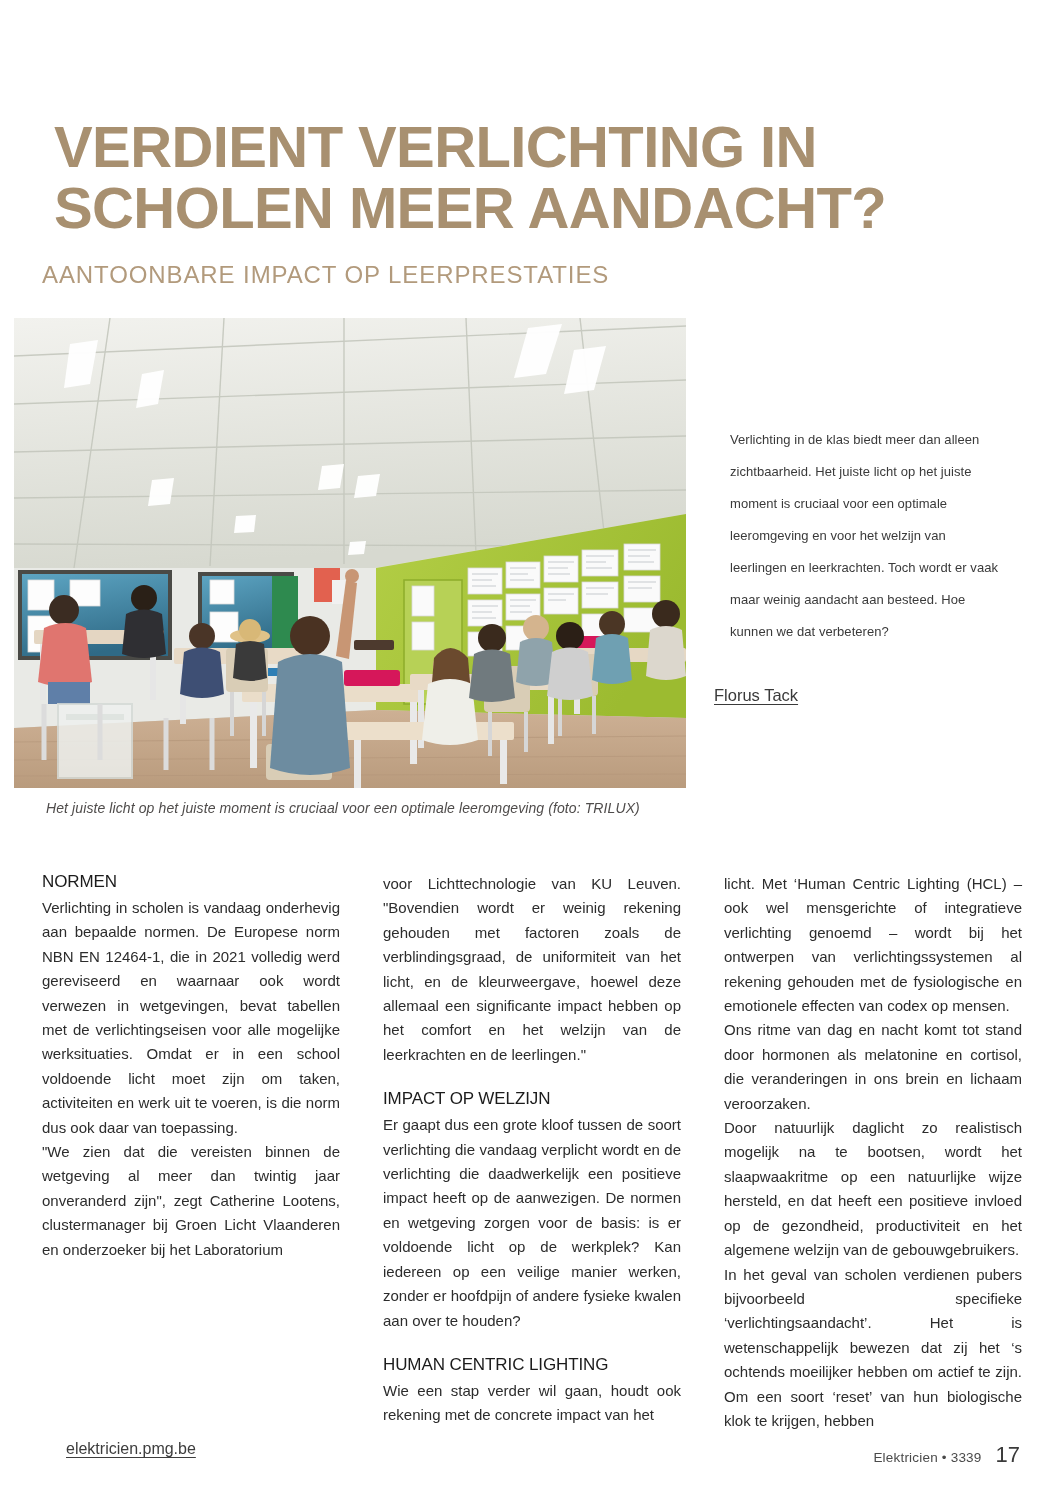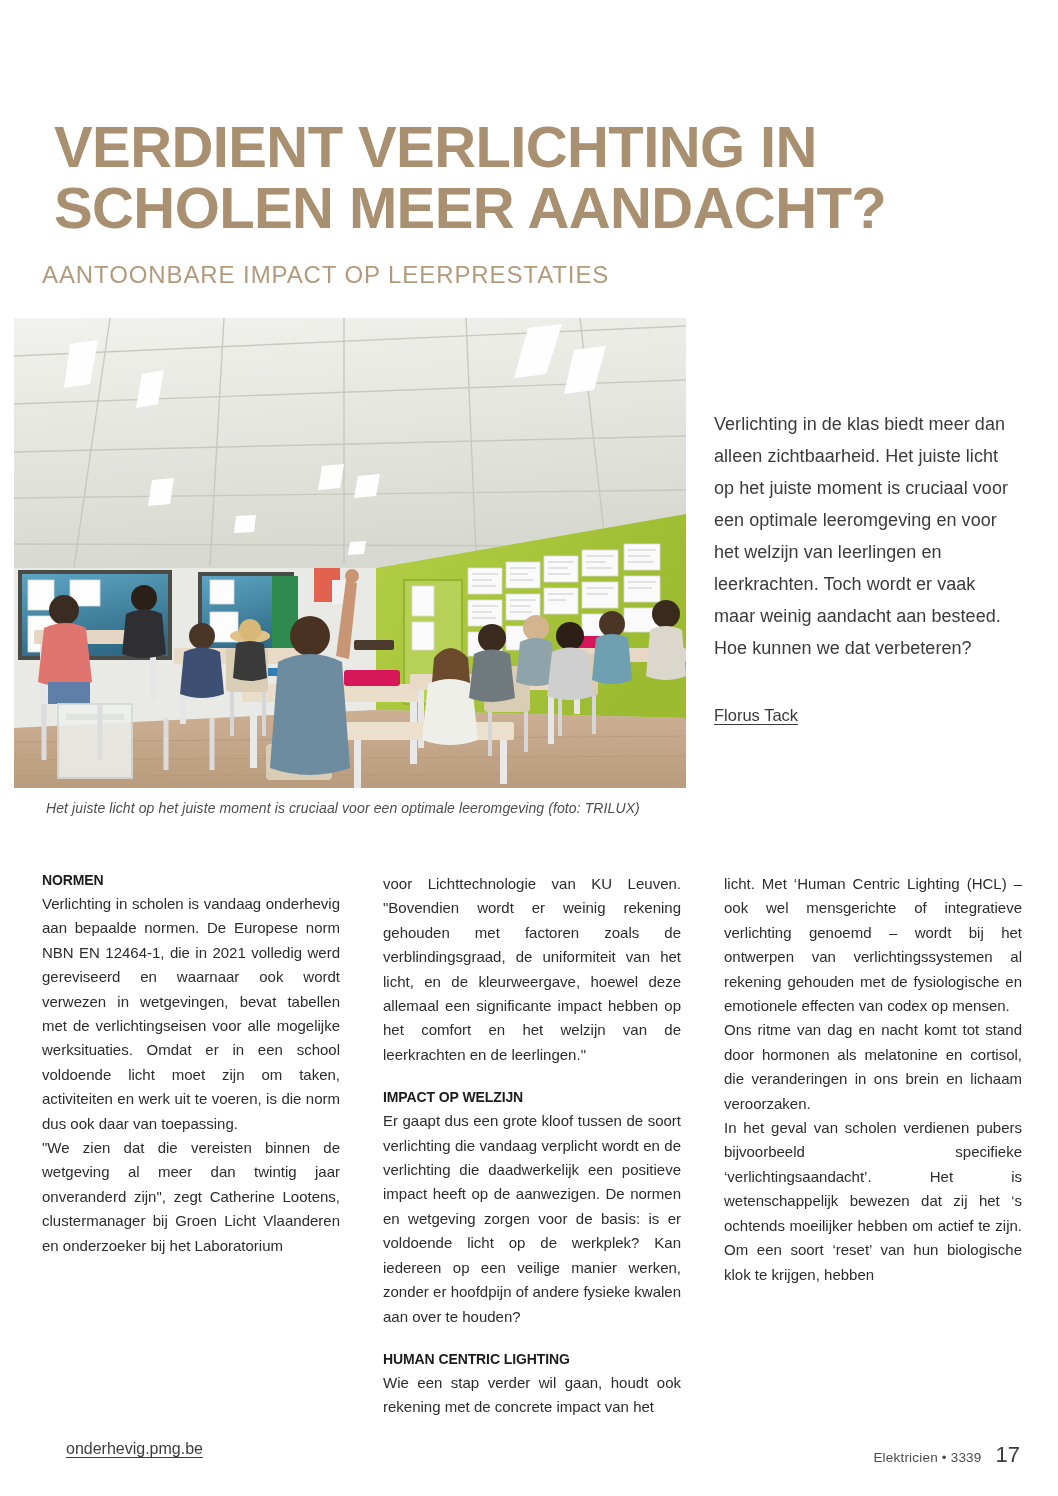--- a/index.html
+++ b/index.html
@@ -62,47 +62,47 @@
     letter-spacing: 0.1px;
   }
 
   
   .lead {
     position: absolute;
     left: 714px; top: 408px;
     width: 306px;
   }
   .lead p {
-    margin: 0;
-    font-size: 18px;
+    margin: 16px;
+    font-size: 13px;
     line-height: 32px;
     color: #3a3a3a;
     letter-spacing: 0.05px;
   }
   .byline {
     display: inline-block;
-    margin-top: 42px;
+    margin-top: 22px;
     font-size: 16.5px;
     color: #3a3a3a;
     text-decoration: underline;
     text-underline-offset: 3px;
   }
 
   
   .cols {
     position: absolute;
     left: 42px; top: 872px;
     width: 980px; height: 550px;
     display: flex;
     gap: 43px;
   }
   .col { width: 298px; }
   .col h2 {
-    font-size: 14px;
-    font-weight: 700;
+    font-size: 17px;
+    font-weight: 400;
     letter-spacing: -0.1px;
     margin: 0 0 4px 0;
     color: #1b1b1b;
     text-transform: uppercase;
   }
   .col h2.spaced { margin-top: 22px; }
   .col p {
     margin: 0;
     font-size: 15px;
     line-height: 24.4px;
@@ -382,24 +382,25 @@
     <p>voor Lichttechnologie van KU Leuven. "Bovendien wordt er weinig rekening gehouden met factoren zoals de verblindingsgraad, de uniformiteit van het licht, en de kleurweergave, hoewel deze allemaal een significante impact hebben op het comfort en het welzijn van de leerkrachten en de leerlingen."</p>
     <h2 class="spaced">IMPACT OP WELZIJN</h2>
     <p>Er gaapt dus een grote kloof tussen de soort verlichting die vandaag verplicht wordt en de verlichting die daadwerkelijk een positieve impact heeft op de aanwezigen. De normen en wetgeving zorgen voor de basis: is er voldoende licht op de werkplek? Kan iedereen op een veilige manier werken, zonder er hoofdpijn of andere fysieke kwalen aan over te houden?</p>
     <h2 class="spaced">HUMAN CENTRIC LIGHTING</h2>
     <p>Wie een stap verder wil gaan, houdt ook rekening met de concrete impact van het</p>
   </div>
 
   <div class="col">
     <p>licht. Met ‘Human Centric Lighting (HCL) – ook wel mensgerichte of integratieve verlichting genoemd – wordt bij het ontwerpen van verlichtingssystemen al rekening gehouden met de fysiologische en emotionele effecten van codex op mensen.</p>
     <p>Ons ritme van dag en nacht komt tot stand door hormonen als melatonine en cortisol, die veranderingen in ons brein en lichaam veroorzaken.</p>
+    <p>Door natuurlijk daglicht zo realistisch mogelijk na te bootsen, wordt het slaapwaakritme op een natuurlijke wijze hersteld, en dat heeft een positieve invloed op de gezondheid, productiviteit en het algemene welzijn van de gebouwgebruikers.</p>
     <p>In het geval van scholen verdienen pubers bijvoorbeeld specifieke ‘verlichtingsaandacht’. Het is wetenschappelijk bewezen dat zij het ‘s ochtends moeilijker hebben om actief te zijn. Om een soort ‘reset’ van hun biologische klok te krijgen, hebben</p>
   </div>
 
 </div>
 
 <div class="footer">
-  <a class="footer-url" href="#">onderhevig.pmg.be</a>
+  <a class="footer-url" href="#">elektricien.pmg.be</a>
   <div class="footer-right">
     <span class="footer-issue">Elektricien • 3339</span>
     <span class="footer-page">17</span>
   </div>
 </div>
 
 </body></html>

